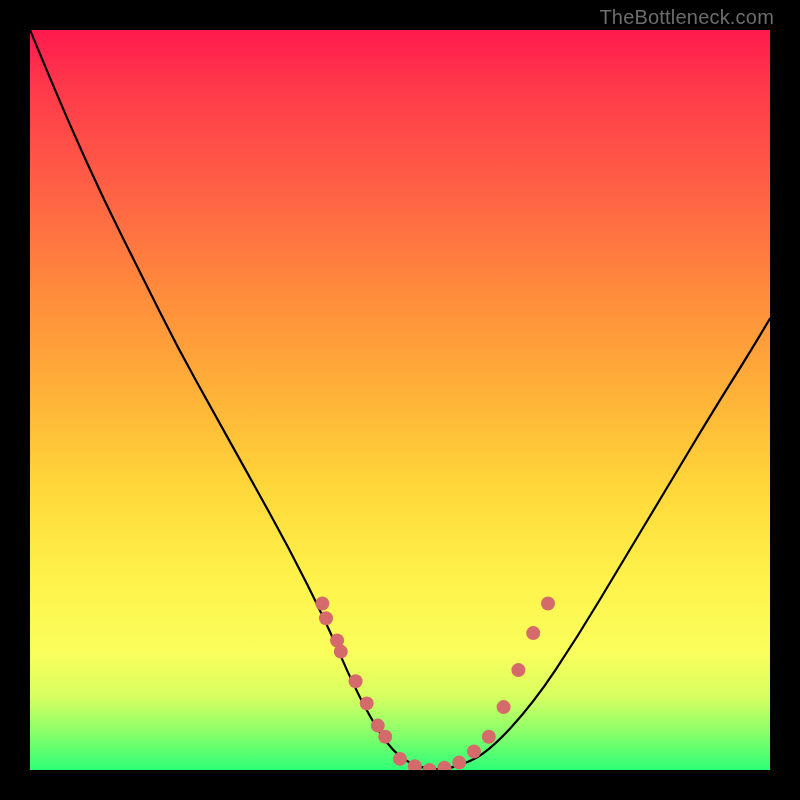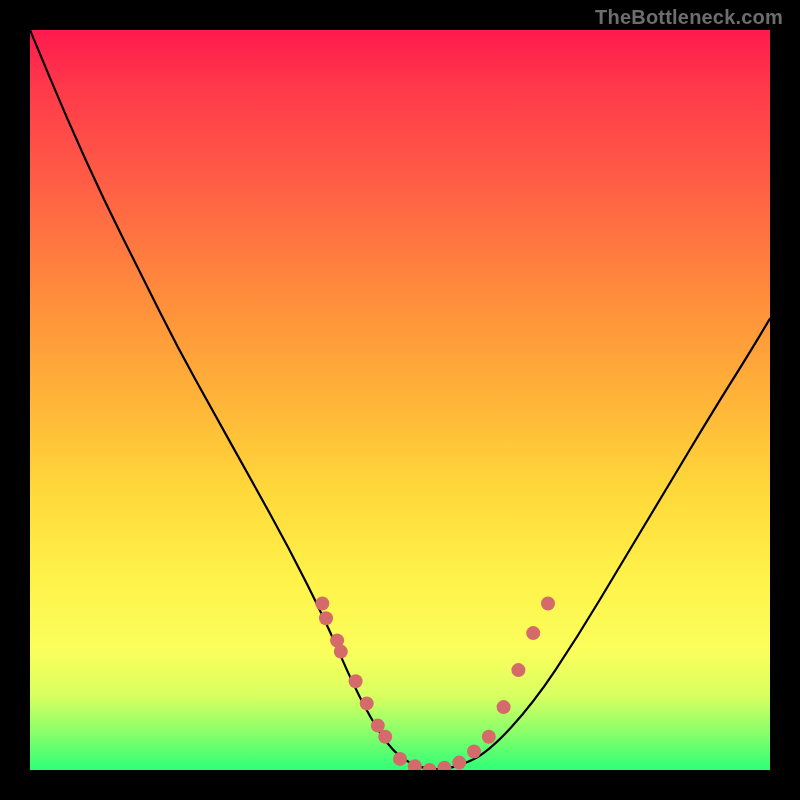--- a/index.html
+++ b/index.html
@@ -35,25 +35,25 @@
       #ffd83a 62%,
       #fff24a 74%,
       #faff5c 84%,
       #d8ff60 90%,
       #88ff6a 95%,
       #2dff78 100%);
   }
   .watermark {
     position: absolute;
     top: 6px;
-    right: 17px;
+    right: 26px;
     color: #6d6d6d;
     font-size: 20px;
     letter-spacing: 0.2px;
-    font-weight: 700;
+    font-weight: 400;
   }
   svg.curve {
     position: absolute;
     left: 0;
     top: 0;
     width: 740px;
     height: 740px;
     pointer-events: none;
   }
 </style>

